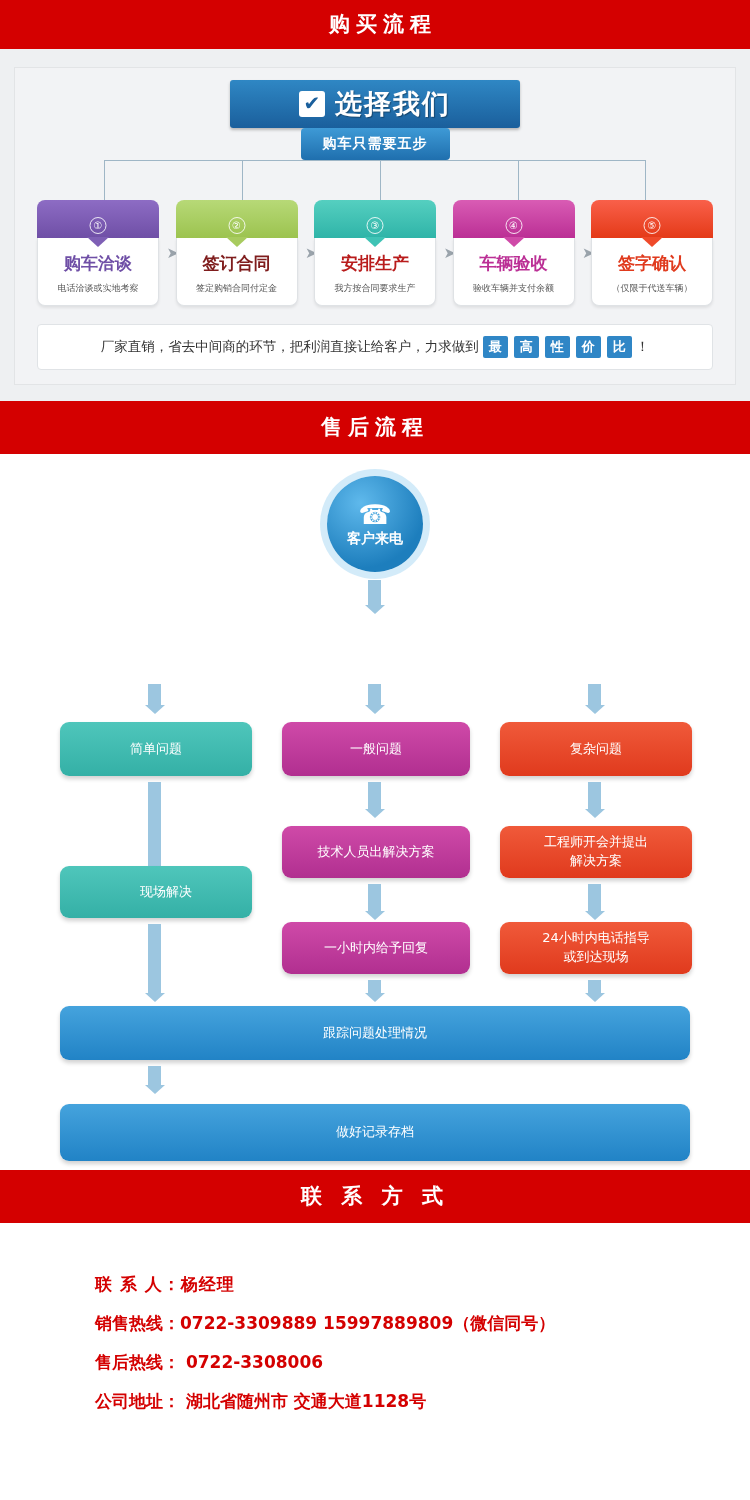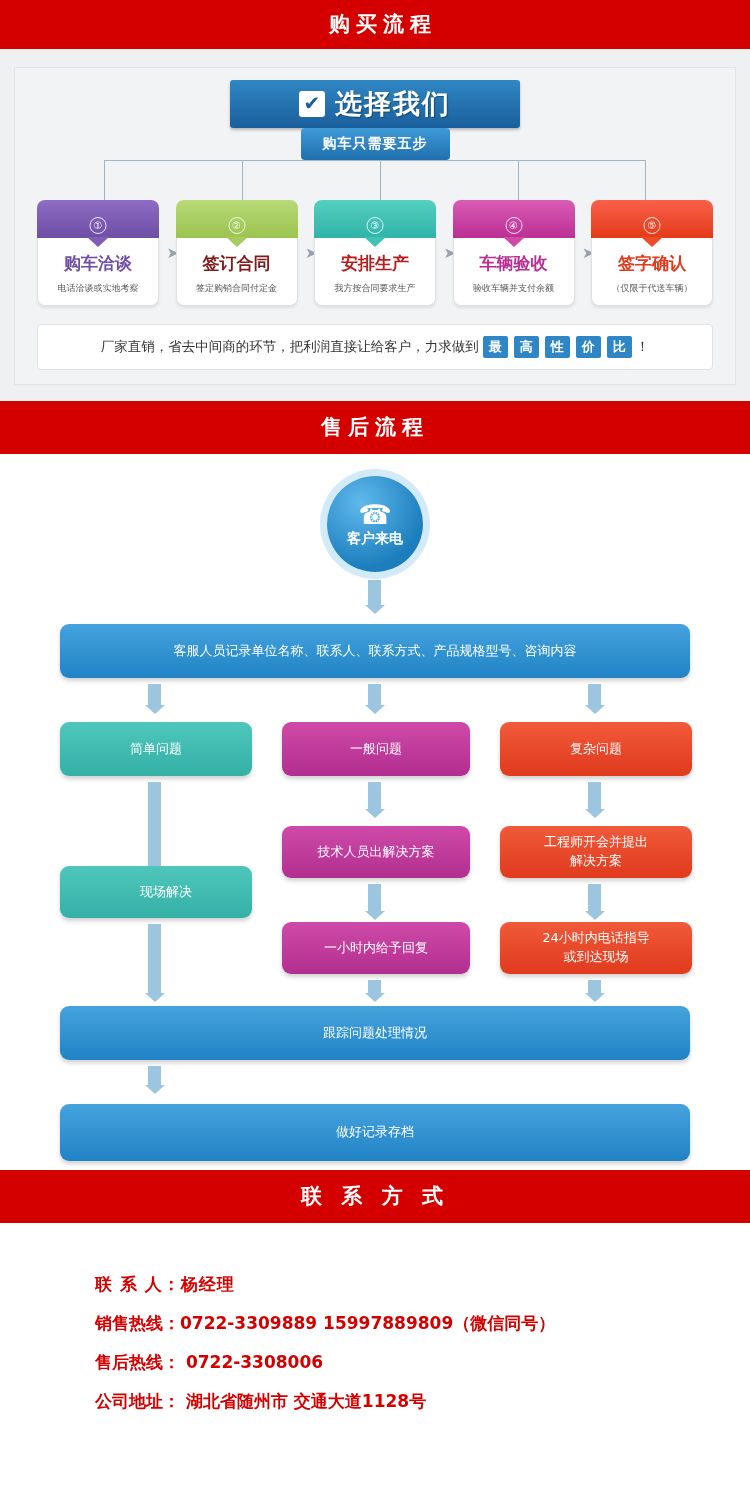--- a/index.html
+++ b/index.html
@@ -376,21 +376,20 @@
       <div class="call-circle">
         <div class="call-icon">☎</div>
         <div class="call-text">客户来电</div>
       </div>
     </div>
 
     <div class="flow-grid" style="height:560px">
 
       <div class="arrow-d" style="left:368px; top:-4px; height:26px"></div>
 
-      <div class="node blue" style="left:60px; top:40px; width:630px; height:54px;">客服人员记录单位名称、联系人、联系方式、产品规格型号、咨询内容</div>
 
       <div class="arrow-d" style="left:148px; top:100px; height:22px"></div>
       <div class="arrow-d" style="left:368px; top:100px; height:22px"></div>
       <div class="arrow-d" style="left:588px; top:100px; height:22px"></div>
 
       <div class="node teal" style="left:60px; top:138px; width:192px; height:54px;">简单问题</div>
       <div class="node pink" style="left:282px; top:138px; width:188px; height:54px;">一般问题</div>
       <div class="node red" style="left:500px; top:138px; width:192px; height:54px;">复杂问题</div>
 
       <div class="arrow-d" style="left:148px; top:198px; height:108px"></div>

